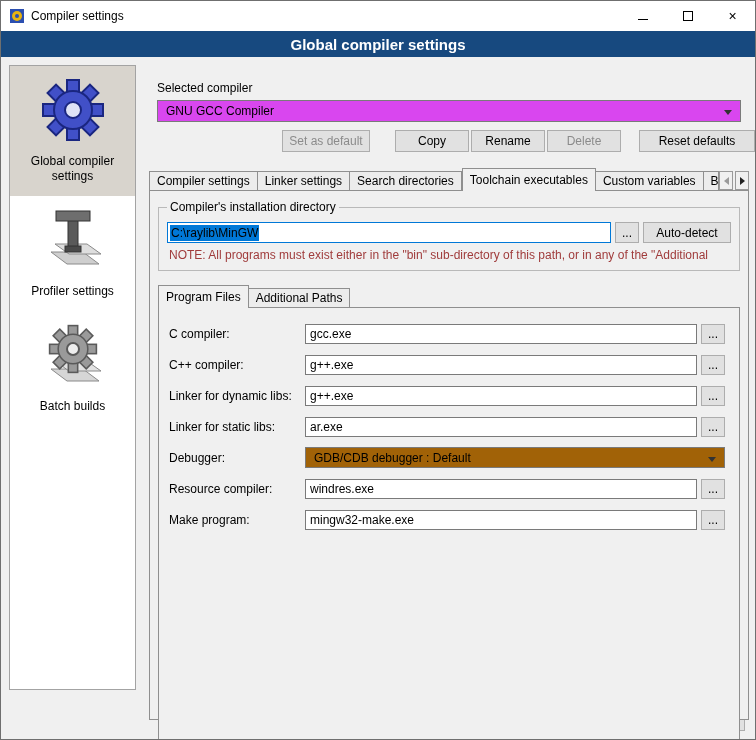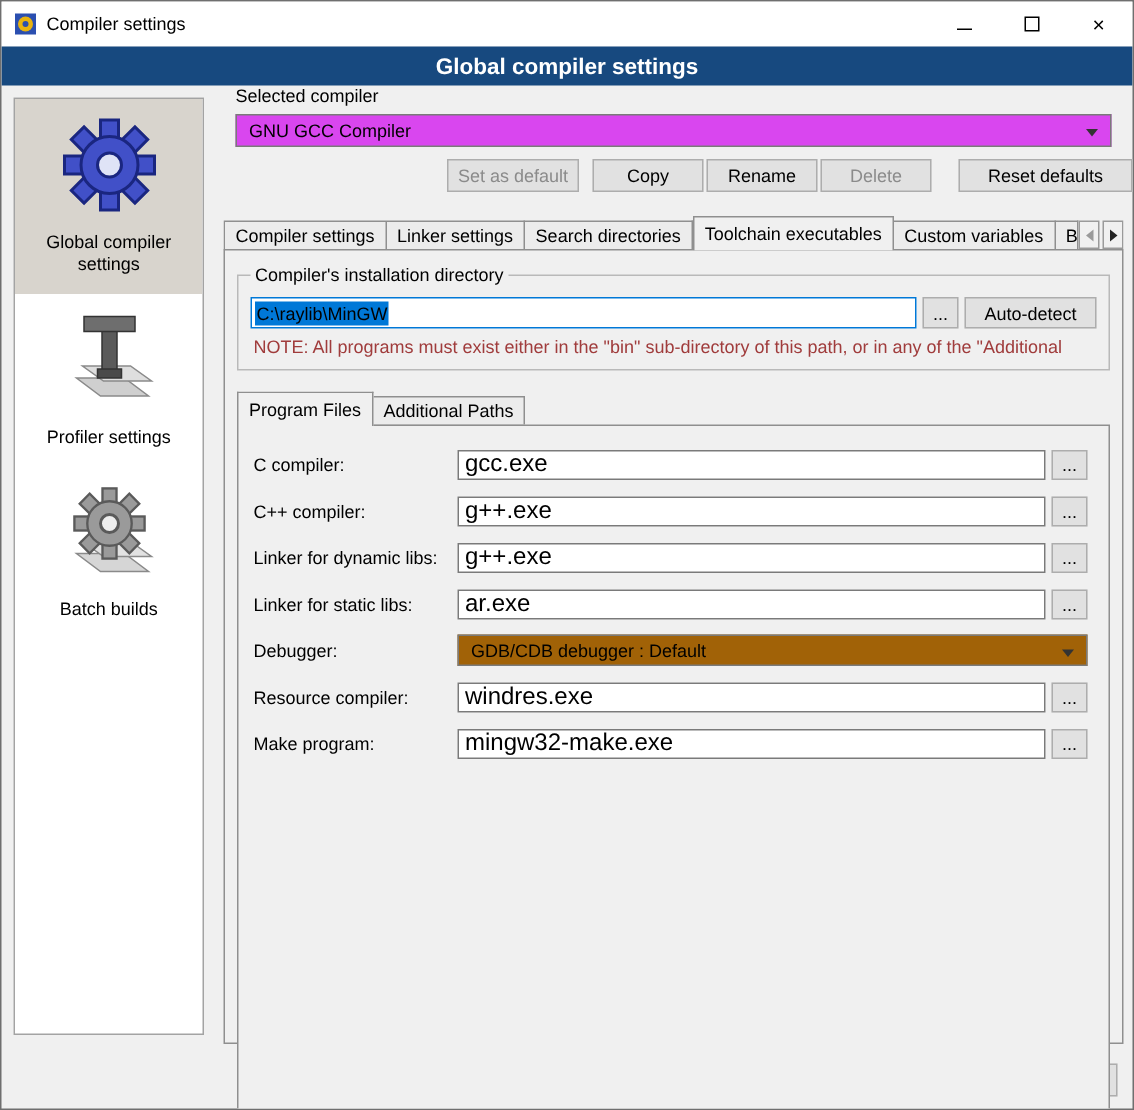--- a/index.html
+++ b/index.html
@@ -36,40 +36,40 @@
   
   .sidebar {
     position: absolute; left: 8px; top: 64px; width: 127px; height: 625px;
     background: #ffffff; border: 1px solid #a3a3a3; overflow: hidden;
   }
   .side-item { text-align: center; padding: 12px 4px 12px; }
   .side-item.selected { background: #d8d4cd; }
   .side-item svg { display: block; margin: 0 auto 12px; }
   .side-label { display: block; line-height: 15px; }
   
-  .main { position: absolute; left: 148px; top: 52px; width: 600px; }
+  .main { position: absolute; left: 148px; top: 76px; width: 600px; }
   .field-label { display: block; margin: 4px 0 5px 8px; }
   .combo {
     height: 22px; margin: 0 8px; background: #d946ef; border: 1px solid #7a7a7a;
     display: flex; align-items: center; padding: 0 8px; position: relative;
   }
   .combo.gray { background: #a16207; margin: 0; }
   .chev {
     position: absolute; right: 8px; top: 9px; width: 0; height: 0;
     border-left: 4px solid transparent; border-right: 4px solid transparent;
     border-top: 5px solid #333;
   }
   .btn {
     height: 22px; background: #e1e1e1; border: 1px solid #adadad;
     font-family: "Liberation Sans", sans-serif; font-size: 12px; text-align: center;
   }
   .btn:disabled, .btn.disabled { color: #8b8b8b; }
   .btnrow { position: relative; height: 22px; margin-top: 8px; }
   .btnrow .btn { position: absolute; top: 0; }
-  #btn-setdefault { left: 133px; width: 88px; margin-left: 16px; }
+  #btn-setdefault { left: 133px; width: 88px; }
   #btn-copy      { left: 246px; width: 74px; }
   #btn-rename    { left: 322px; width: 74px; }
   #btn-delete    { left: 398px; width: 74px; }
   #btn-reset     { left: 490px; width: 116px; }
   
   .tabstrip {
     margin-top: 16px; display: flex; align-items: flex-end; height: 23px;
     padding-right: 32px; position: relative; overflow: hidden;
   }
   .tab {
@@ -115,21 +115,21 @@
     color: #a03c3c; margin: 5px 0 4px 2px; white-space: nowrap; overflow: hidden;
   }
   
   .innerstrip { margin-top: 14px; }
   .innerpanel { height: 526px; padding: 0 14px 0 10px; }
   .form-row { display: flex; align-items: center; height: 31px; margin-top: 0; }
   .form-row:first-child { margin-top: 10px; }
   .form-row .flabel { width: 136px; flex: 0 0 auto; }
   .form-row input[type=text] {
     flex: 1; height: 20px; border: 1px solid #7a7a7a; background: #fff;
-    font-family: "Liberation Sans", sans-serif; font-size: 16px; padding: 0 4px;
+    font-family: "Liberation Sans", sans-serif; font-size: 12px; padding: 0 4px;
   }
   .form-row .mini-btn { margin-left: 4px; width: 24px; height: 20px; }
   .form-row .combo { flex: 1; height: 21px; }
   
   .footer { position: absolute; top: 708px; right: 10px; display: flex; gap: 6px; }
   #btn-ok { width: 72px; text-align: center; }
   #btn-cancel { width: 82px; }
 </style>
 </head>
 <body>

